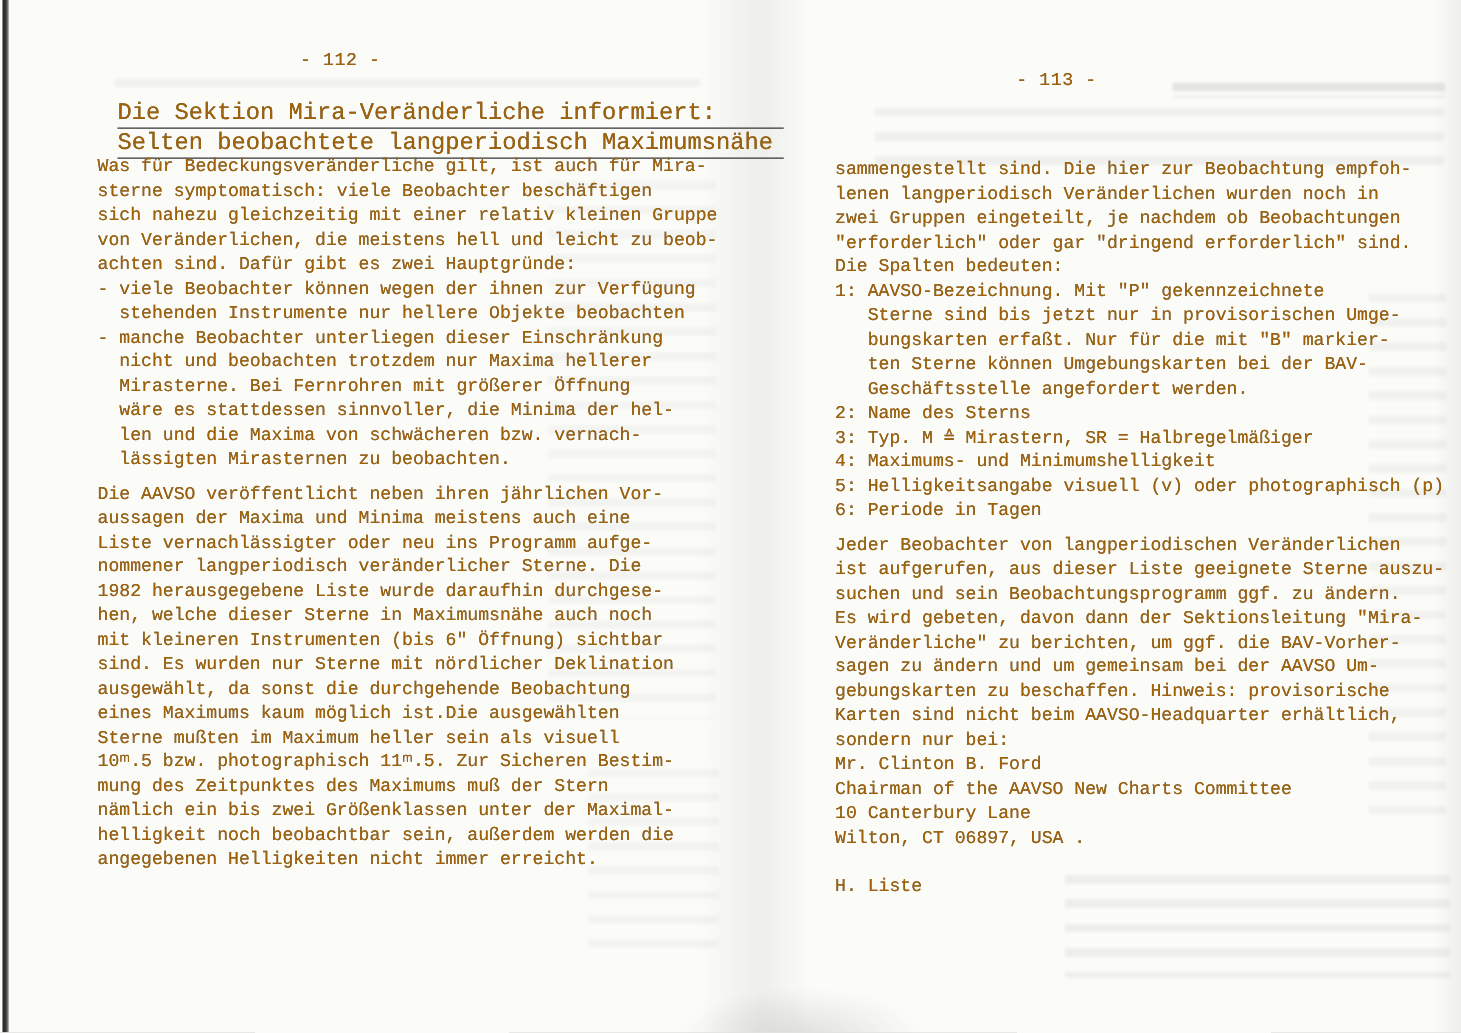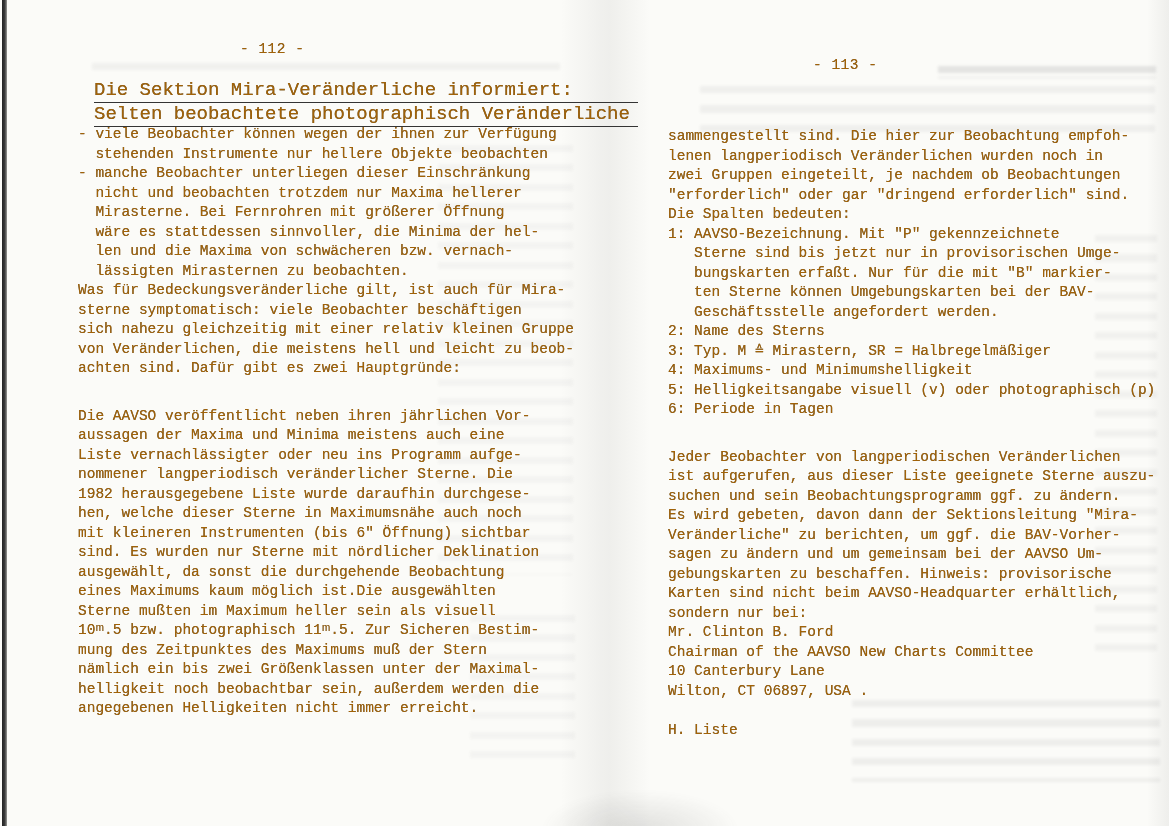--- a/index.html
+++ b/index.html
@@ -52,21 +52,21 @@
   .heading .u:first-child{display:block;}
   .content{position:absolute;}
   .content-left{left:78px;top:125px;width:505px;}
   .content-right{left:668px;top:127px;width:512px;}
   .txt{
     margin:0;
     font-size:14.5px;line-height:19.5px;
     white-space:pre-wrap;
     text-shadow:0 0 .5px rgba(40,40,40,.7);
   }
-  .gap{margin-top:28px;}
+  .gap{margin-top:8px;}
   .gap2{margin-top:20px;}
   
   .ghost{
     position:absolute;
     background:repeating-linear-gradient(180deg,#45454a 0 7px,transparent 7px 19.5px);
     filter:blur(1.4px);
     pointer-events:none;
   }
   .g-left-top{left:92px;top:63px;width:468px;height:11px;opacity:.055;}
   .g-left-mid{left:438px;top:145px;width:135px;height:430px;opacity:.035;}
@@ -89,36 +89,36 @@
   <div class="ghost g-right-col"></div>
   <div class="ghost g-right-table"></div>
   <div class="gutter"></div>
   <div class="gutter-smudge"></div>
   <div class="edge-left"></div>
   <div class="edge-right"></div>
 
   <section>
     <div class="page-number pn-left">- 112 -</div>
 
-    <h1 class="heading"><span class="u">Die Sektion Mira-Veränderliche informiert:</span><span class="u">Selten beobachtete photographisch Veränderliche</span></h1>
+    <h1 class="heading"><span class="u">Die Sektion Mira-Veränderliche informiert:</span><span class="u">Selten beobachtete langperiodisch Maximumsnähe</span></h1>
 
     <div class="content content-left">
+      <p class="txt">Was für Bedeckungsveränderliche gilt, ist auch für Mira-
+sterne symptomatisch: viele Beobachter beschäftigen
+sich nahezu gleichzeitig mit einer relativ kleinen Gruppe
+von Veränderlichen, die meistens hell und leicht zu beob-
+achten sind. Dafür gibt es zwei Hauptgründe:</p>
       <p class="txt">- viele Beobachter können wegen der ihnen zur Verfügung
   stehenden Instrumente nur hellere Objekte beobachten
 - manche Beobachter unterliegen dieser Einschränkung
   nicht und beobachten trotzdem nur Maxima hellerer
   Mirasterne. Bei Fernrohren mit größerer Öffnung
   wäre es stattdessen sinnvoller, die Minima der hel-
   len und die Maxima von schwächeren bzw. vernach-
   lässigten Mirasternen zu beobachten.</p>
-      <p class="txt">Was für Bedeckungsveränderliche gilt, ist auch für Mira-
-sterne symptomatisch: viele Beobachter beschäftigen
-sich nahezu gleichzeitig mit einer relativ kleinen Gruppe
-von Veränderlichen, die meistens hell und leicht zu beob-
-achten sind. Dafür gibt es zwei Hauptgründe:</p>
       <p class="txt gap">Die AAVSO veröffentlicht neben ihren jährlichen Vor-
 aussagen der Maxima und Minima meistens auch eine
 Liste vernachlässigter oder neu ins Programm aufge-
 nommener langperiodisch veränderlicher Sterne. Die
 1982 herausgegebene Liste wurde daraufhin durchgese-
 hen, welche dieser Sterne in Maximumsnähe auch noch
 mit kleineren Instrumenten (bis 6" Öffnung) sichtbar
 sind. Es wurden nur Sterne mit nördlicher Deklination
 ausgewählt, da sonst die durchgehende Beobachtung
 eines Maximums kaum möglich ist.Die ausgewählten

